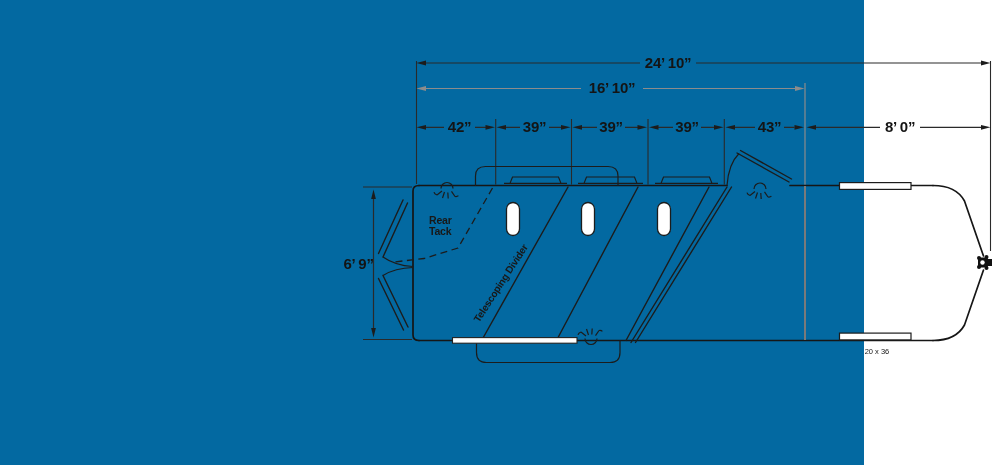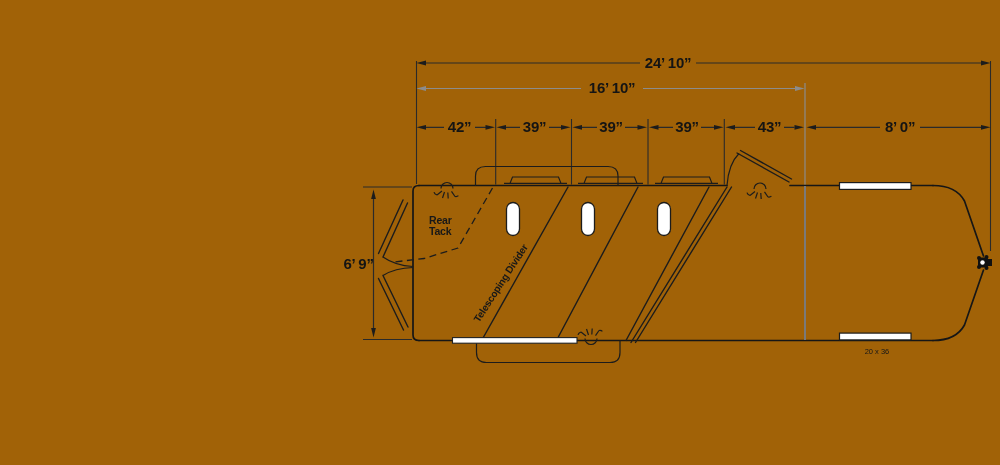--- a/index.html
+++ b/index.html
@@ -1,16 +1,16 @@
 <!DOCTYPE html>
 <html><head>
 <meta charset="utf-8">
 <style>
   html,body{margin:0;padding:0;background:#ffffff;width:1000px;height:465px;overflow:hidden;}
-  #stage{position:relative;width:1000px;height:465px;background:#a16207;}
+  #stage{position:relative;width:864px;height:465px;background:#0369a1;}
   svg{display:block;}
   .dim-text{font-family:"Liberation Sans",sans-serif;font-size:15px;font-weight:bold;fill:#141414;letter-spacing:-0.3px;}
   .dim-text-gray-row{font-family:"Liberation Sans",sans-serif;font-size:15px;font-weight:bold;fill:#141414;letter-spacing:-0.3px;}
   .small-label{font-family:"Liberation Sans",sans-serif;font-size:10.5px;font-weight:600;fill:#181818;letter-spacing:-0.2px;}
   .rot-label{font-family:"Liberation Sans",sans-serif;font-size:10px;font-weight:600;fill:#181818;letter-spacing:-0.2px;}
   .tiny-label{font-family:"Liberation Sans",sans-serif;font-size:7.5px;font-weight:400;fill:#181818;}
   .outline{stroke:#161616;stroke-width:1.7;fill:none;stroke-linecap:round;}
   .thin{stroke:#1c1c1c;stroke-width:1.2;fill:none;}
   .divider{stroke:#1c1c1c;stroke-width:1.4;fill:none;stroke-linecap:round;}
   .dimline{stroke:#2a2a2a;stroke-width:1.2;fill:none;}

